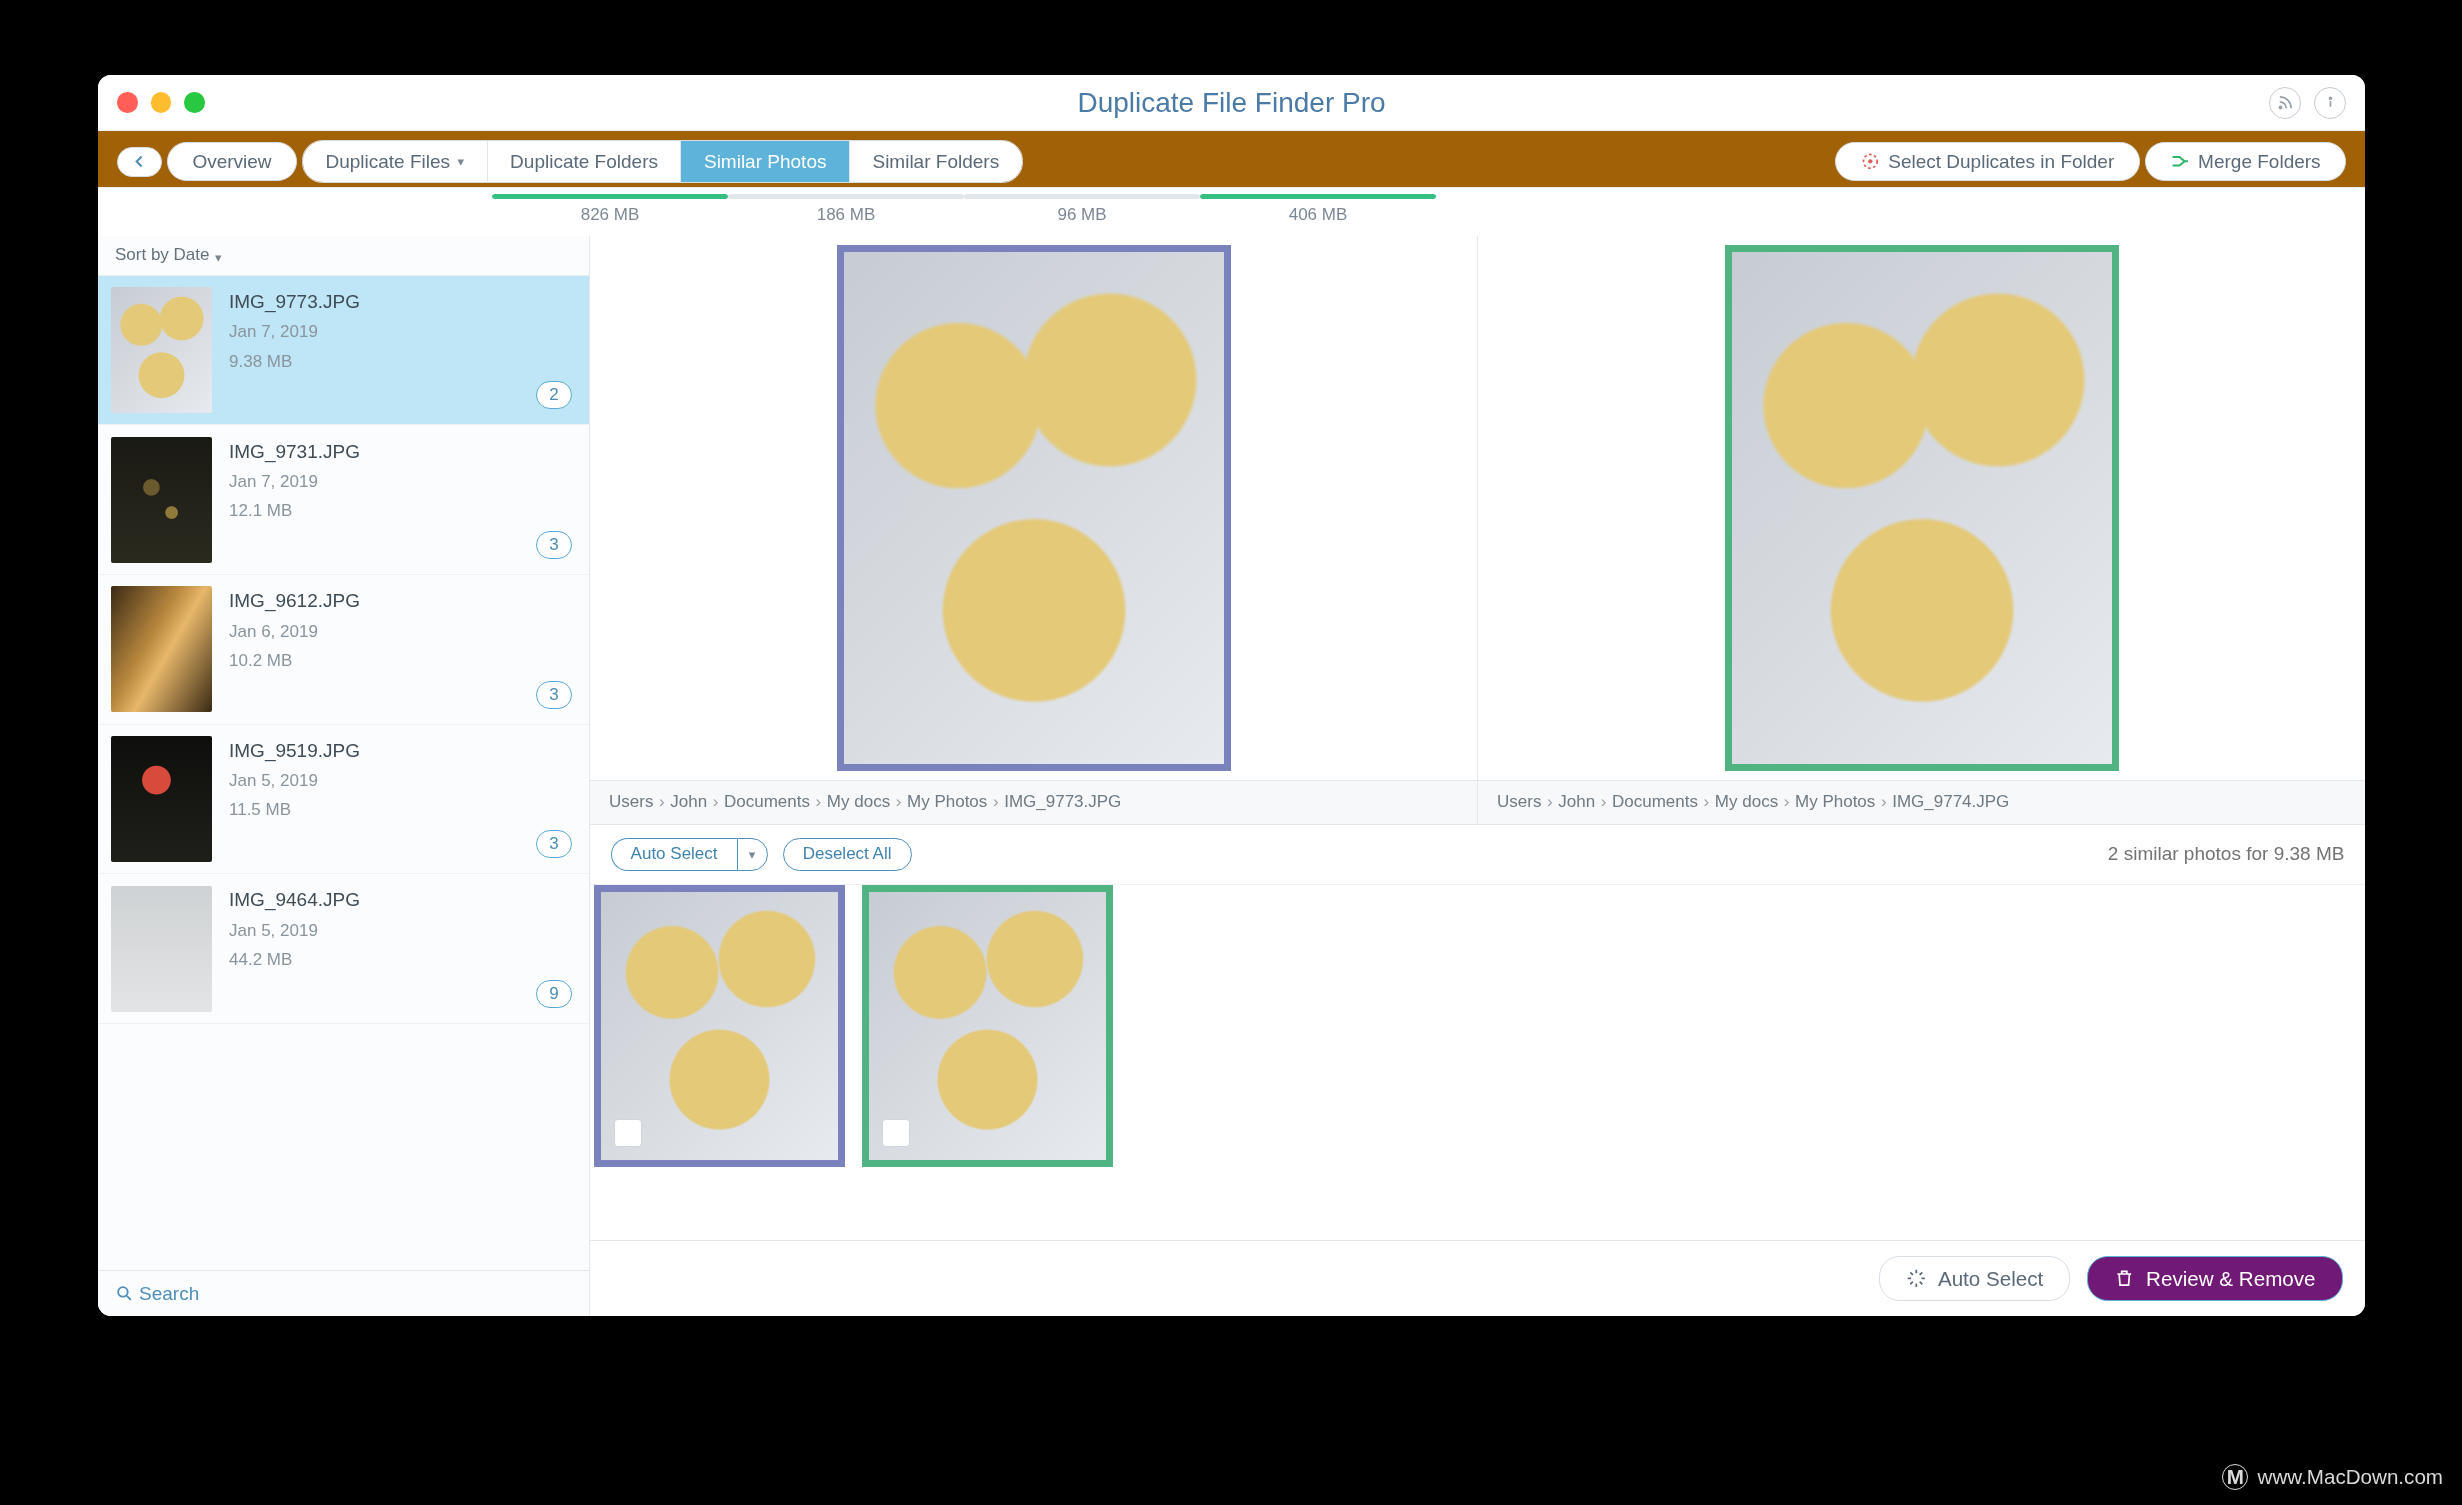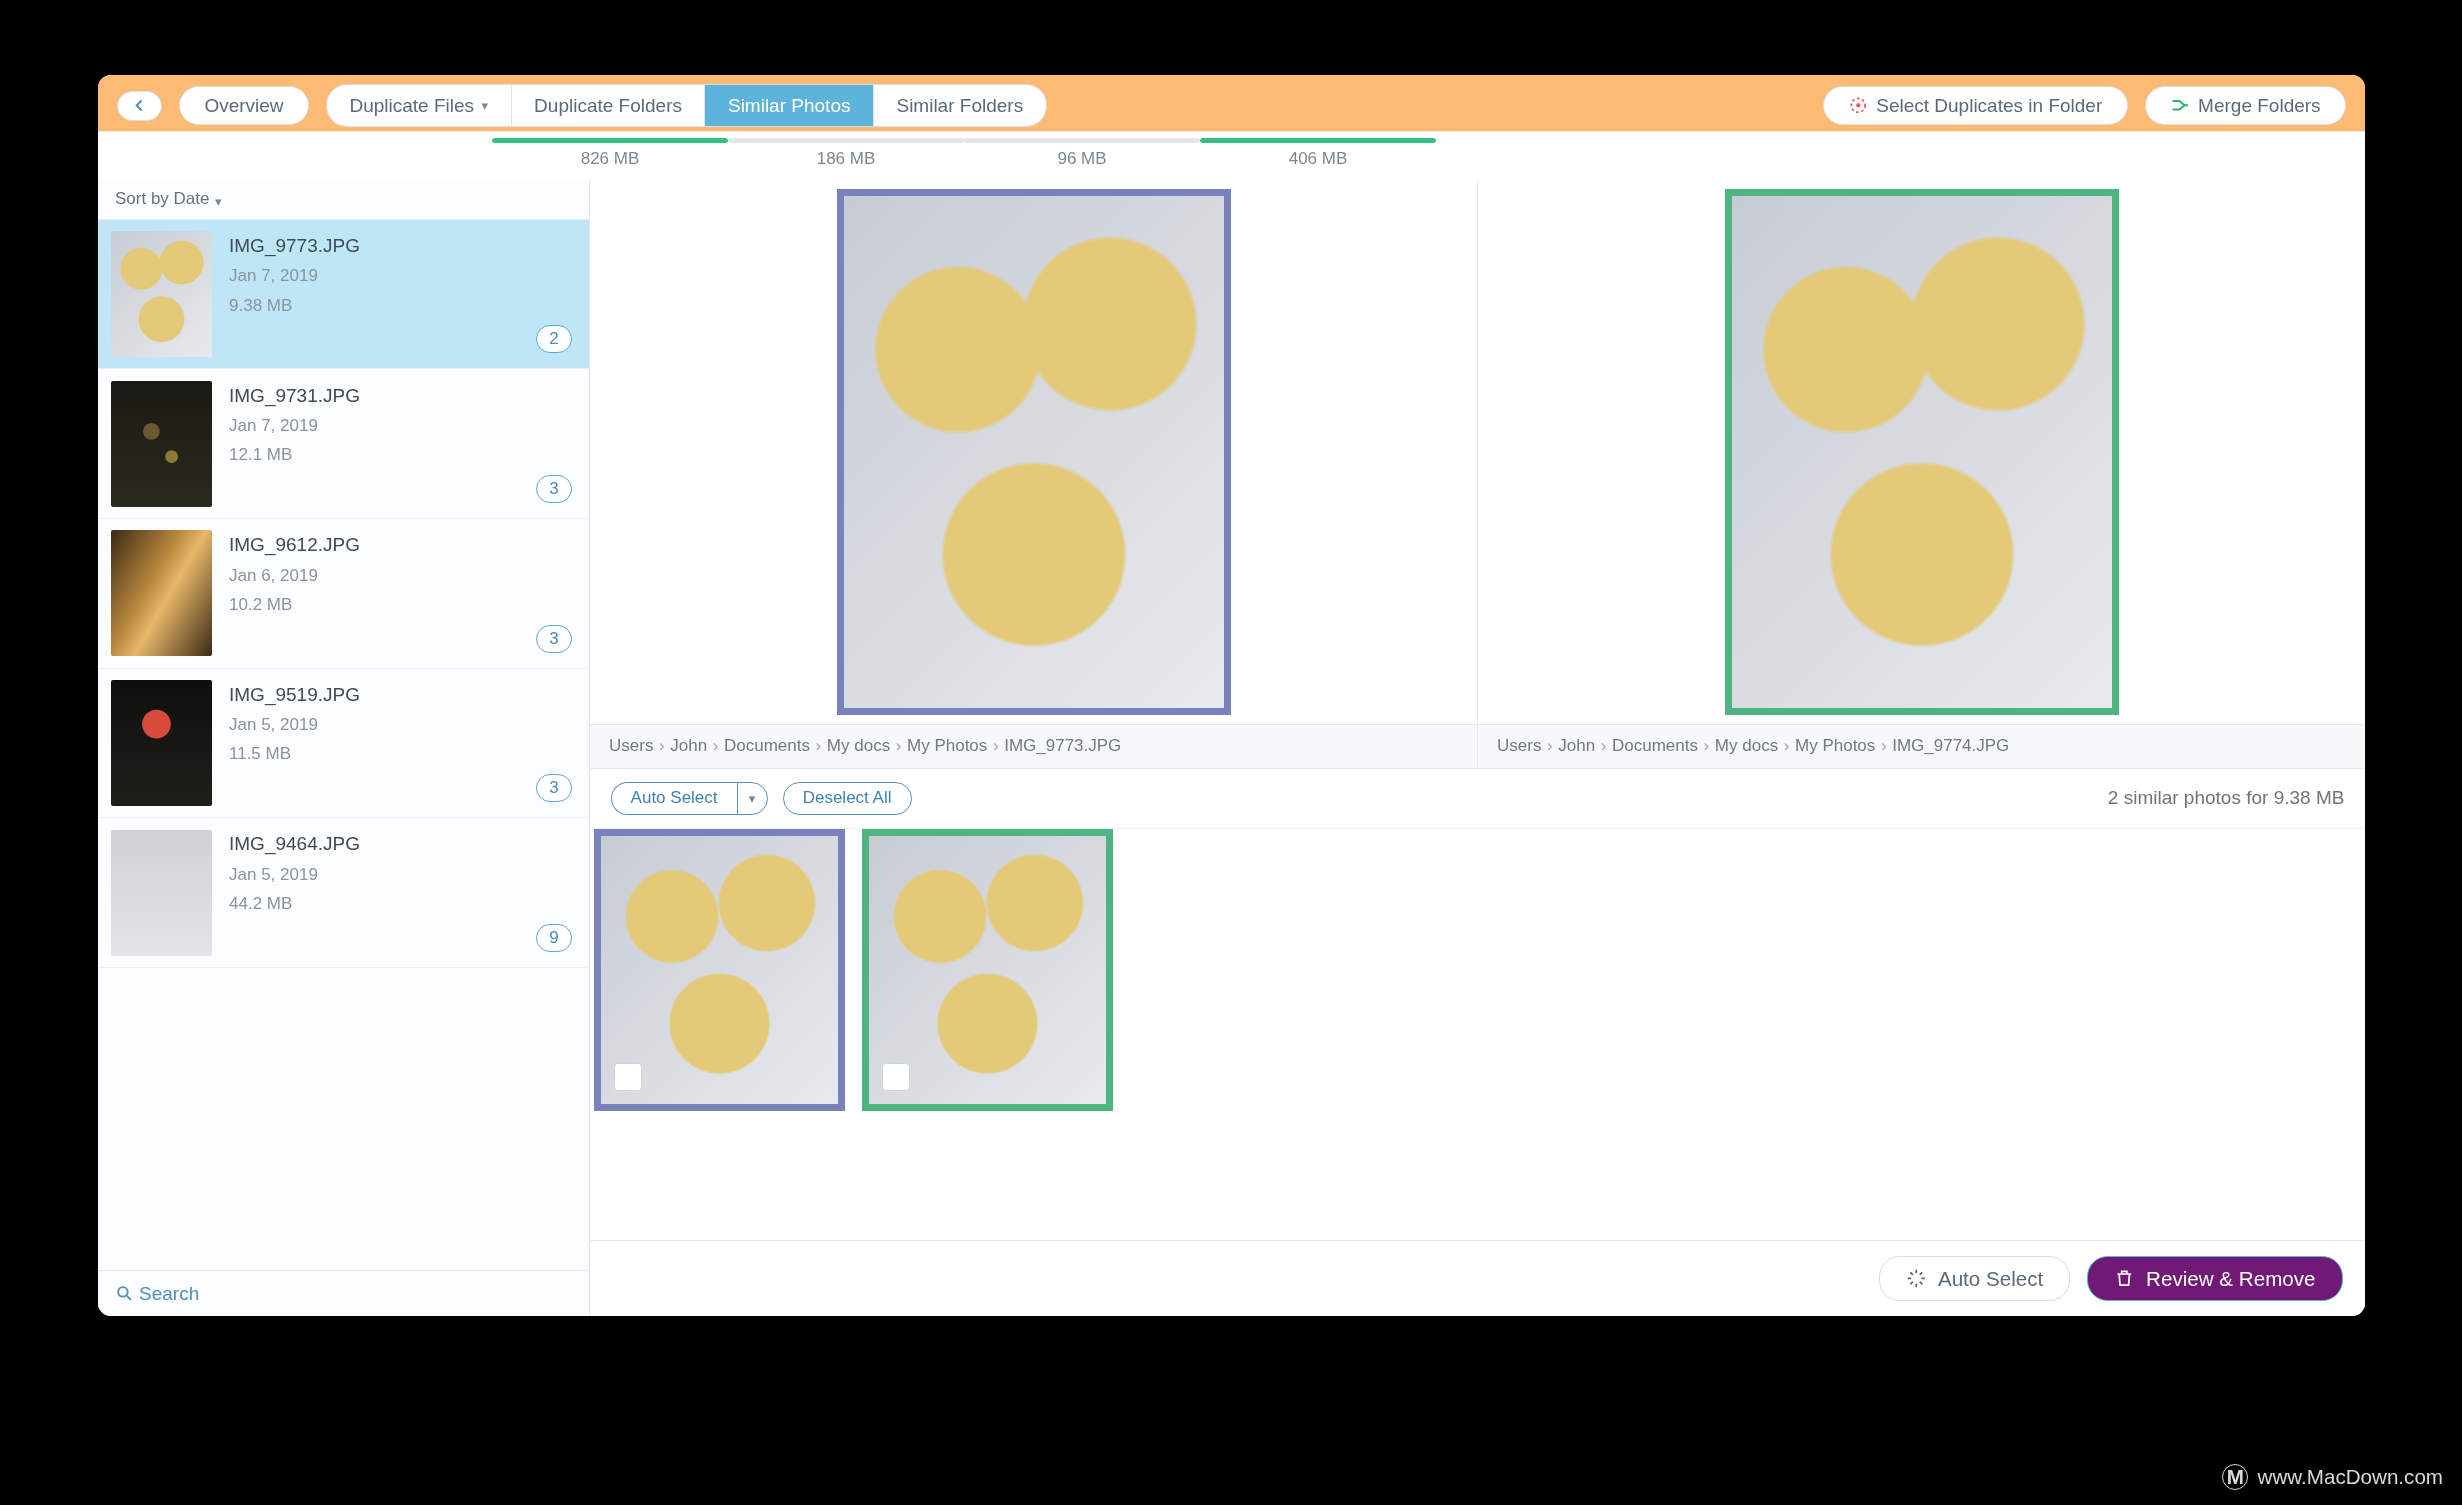--- a/index.html
+++ b/index.html
@@ -41,23 +41,23 @@
   }
   .title-icons { position:absolute; right:19px; display:flex; gap:13px; }
   .circ-icon {
     width:32px; height:32px; border-radius:50%;
     border:1.9px solid #c5ccd2; display:flex; align-items:center; justify-content:center;
     color:#9aa3ab; font-size:17px;
   }
 
   .toolbar {
     padding: 9.4px 19px 3.8px 19px;
-    display:flex; align-items:center; gap:17px;
+    display:flex; align-items:center; gap:5px;
     border-bottom: 0.9px solid #e9edf0;
-    background:#fdba74;
+    background:#a16207;
   }
   .pill {
     border:0.9px solid #d6dde3; border-radius: 20.6px;
     background:#fff; color:#5a6a78;
     padding: 7.5px 24.4px; font-size:19px;
     display:flex; align-items:center; gap:7.5px;
     white-space:nowrap;
   }
   .back-pill { padding:5.6px 13px; }
   .back-pill svg { width:17px; height:17px; }
@@ -214,20 +214,42 @@
   .th-c { background: linear-gradient(120deg,#3a2a14 0%,#b8873e 40%,#e7b76a 55%,#3a2a14 100%); }
   .th-d { background: radial-gradient(circle at 45% 35%, #d84a3c 14%, transparent 15%),
                      linear-gradient(#0e0e0c,#1f1f1a); }
   .th-e { background: linear-gradient(#cfd2d4,#e2e4e5); }
 </style>
 </head>
 <body>
 
 <div class="window">
 
+  <div class="titlebar">
+    <div class="traffic">
+      <span class="tl-close"></span>
+      <span class="tl-min"></span>
+      <span class="tl-max"></span>
+    </div>
+    <div class="title">Duplicate File Finder Pro</div>
+    <div class="title-icons">
+      <div class="circ-icon">
+        <svg viewBox="0 0 24 24" width="17" height="17" fill="none" stroke="currentColor" stroke-width="2.4">
+            <path d="M4 11a9 9 0 0 1 9 9M4 4a16 16 0 0 1 16 16"></path>
+            <circle cx="5" cy="19" r="1.6" fill="currentColor"></circle>
+          </svg>
+      </div>
+      <div class="circ-icon">
+        <svg viewBox="0 0 24 24" width="17" height="17" fill="none" stroke="currentColor" stroke-width="2.4">
+            <line x1="12" y1="10" x2="12" y2="18"></line>
+            <circle cx="12" cy="6" r="1.4" fill="currentColor"></circle>
+          </svg>
+      </div>
+    </div>
+  </div>
 
   <div class="toolbar">
     <div class="pill back-pill">
       <svg viewBox="0 0 24 24" fill="none" stroke="#4f8fba" stroke-width="3">
           <polyline points="15 5 8 12 15 19"></polyline>
         </svg>
     </div>
     <div class="pill">Overview</div>
 
     <div class="seg">

